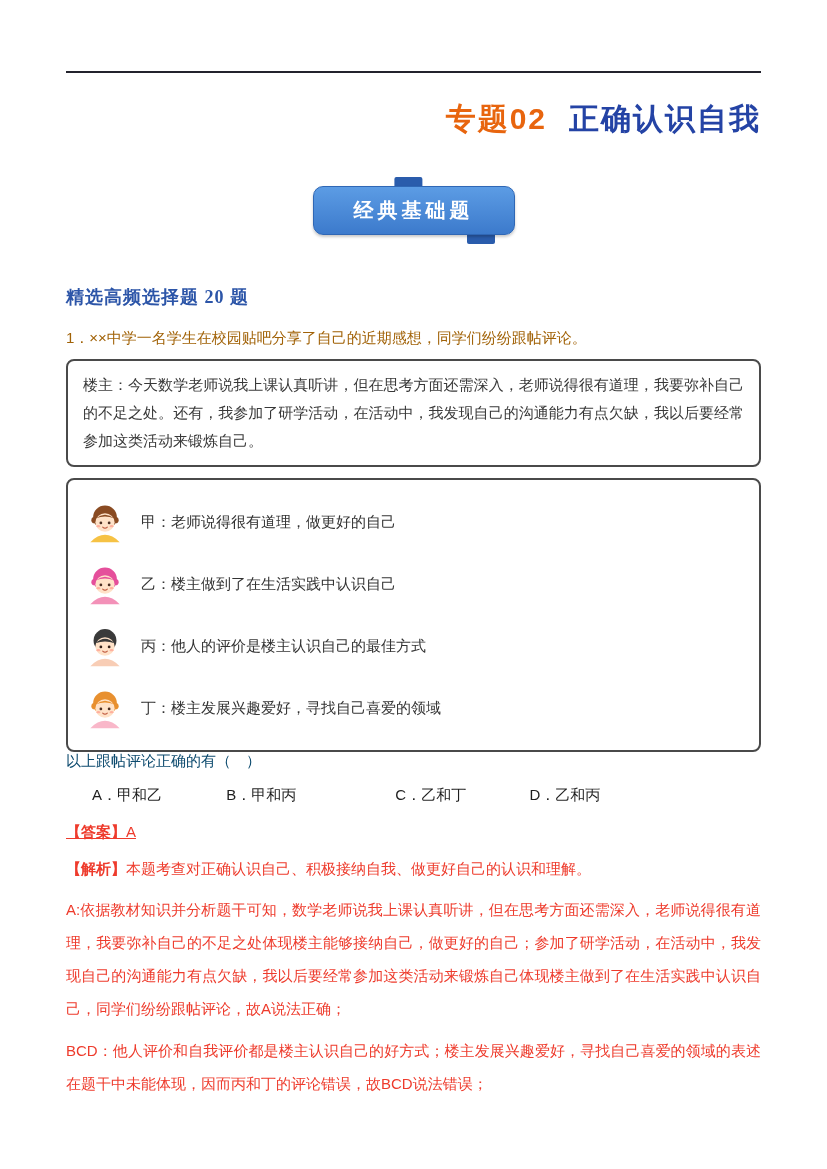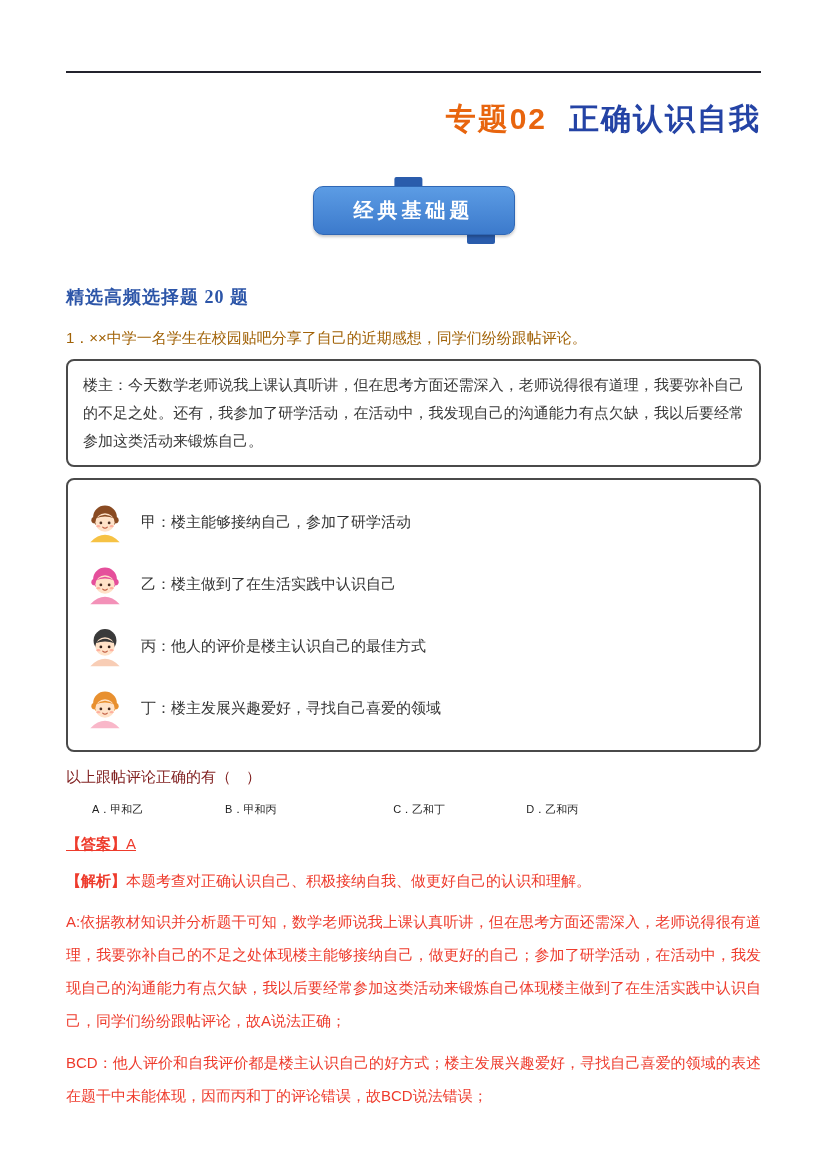--- a/index.html
+++ b/index.html
@@ -26,22 +26,22 @@
     font-size:18px;font-weight:bold;color:var(--heading-blue);letter-spacing:1px;}
   .q-line{margin-top:20px;font-size:15px;color:#a16207;}
   .box{border:2px solid var(--border);border-radius:8px;margin-top:11px;padding:10px 15px;}
   .post-box p{font-size:15px;line-height:28px;color:#383838;text-align:justify;}
   .comments-box{padding:14px 15px;}
   .comment-row{display:flex;align-items:center;gap:14px;height:44px;margin:6px 0 18px;}
   .comment-row:last-child{margin-bottom:6px;}
   .avatar{width:44px;height:44px;flex:0 0 44px;display:inline-block;}
   .avatar svg{width:44px;height:44px;display:block;}
   .comment-text{font-size:15px;color:#333;}
-  .stem-tail{margin-top:16px;font-size:15px;color:#7f1d1d;}
-  .options{margin-top:15px;padding-left:26px;font-size:11px;color:#1e1e1e;}
+  .stem-tail{font-size:15px;color:#0c4a6e;}
+  .options{margin-top:15px;padding-left:26px;font-size:15px;color:#1e1e1e;}
   .options span{display:inline-block;}
   .opt-a{width:130px;} .opt-b{width:165px;} .opt-c{width:130px;}
   .red{color:var(--red);}
   .answer-line{margin-top:18px;font-size:15px;text-decoration:underline;}
   .label{font-weight:bold;}
   .analysis-line{margin-top:12px;font-size:15px;line-height:30px;}
   .analysis-p{margin-top:9px;font-size:15px;line-height:33px;text-align:justify;}
 </style>
 </head>
 <body>
@@ -79,21 +79,21 @@
           <circle cx="35.5" cy="22" r="3.4" fill="#8A4B22"></circle>
           <ellipse cx="24" cy="24.5" rx="10.5" ry="10" fill="#FFE2C8"></ellipse>
           <circle cx="19.5" cy="25" r="1.5" fill="#4A2E22"></circle>
           <circle cx="28.5" cy="25" r="1.5" fill="#4A2E22"></circle>
           <ellipse cx="16.8" cy="28.5" rx="2" ry="1.3" fill="#FFB09E"></ellipse>
           <ellipse cx="31.2" cy="28.5" rx="2" ry="1.3" fill="#FFB09E"></ellipse>
           <path d="M21.5 29.5 Q24 32 26.5 29.5" stroke="#C05A40" stroke-width="1.2" fill="none" stroke-linecap="round"></path>
           <path d="M14 20 Q24 12 34 20 Q24 16 14 20 Z" fill="#8A4B22"></path>
         </svg>
       </span>
-      <span class="comment-text">甲：楼主能够接纳自己，参加了研学活动</span>
+      <span class="comment-text">甲：老师说得很有道理，做更好的自己</span>
     </div>
 
     <div class="comment-row">
       <span class="avatar">
         <svg viewBox="0 0 48 48">
           <path d="M8 46 Q24 30 40 46 Z" fill="#F391B8"></path>
           <circle cx="24" cy="19" r="13" fill="#E54F9B"></circle>
           <circle cx="12.5" cy="22" r="3.4" fill="#E54F9B"></circle>
           <circle cx="35.5" cy="22" r="3.4" fill="#E54F9B"></circle>
           <ellipse cx="24" cy="24.5" rx="10.5" ry="10" fill="#FFE2C8"></ellipse>

